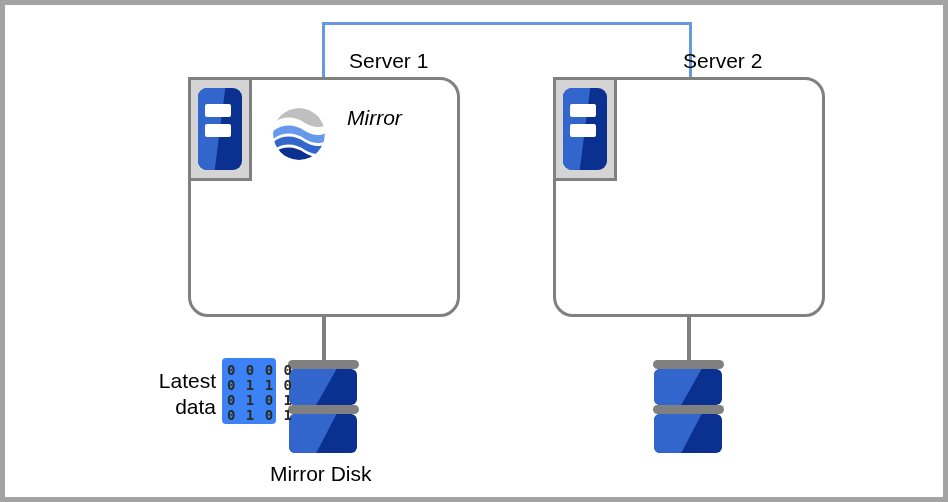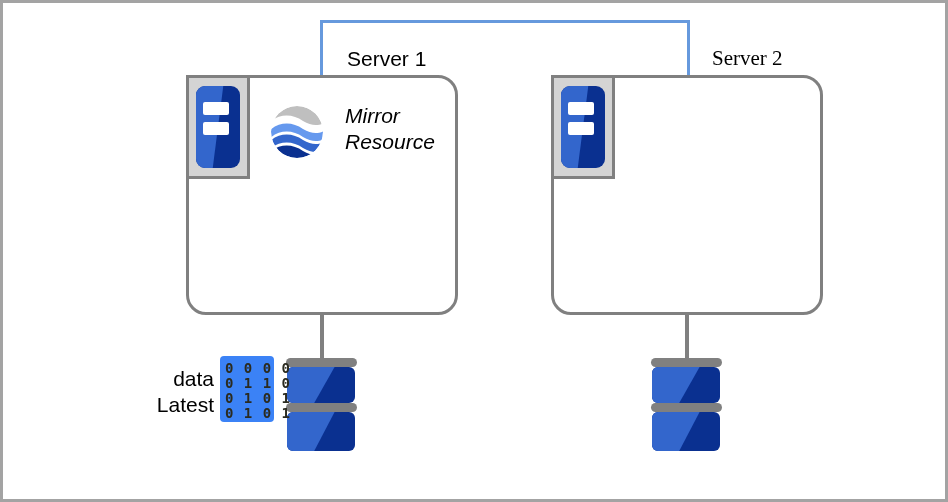--- a/index.html
+++ b/index.html
@@ -9,21 +9,21 @@
   }
   body {
     font-family: "Liberation Sans", sans-serif;
   }
 
   #canvas {
     position: relative;
     width: 948px;
     height: 502px;
     background: #ffffff;
-    border: 3px solid #a3a3a3;
+    border: 5px solid #a3a3a3;
     box-sizing: border-box;
     overflow: hidden;
   }
 
   
   .link-h {
     position: absolute;
     background: #6699DD;
   }
   .link-v {
@@ -195,43 +195,43 @@
         <path d="M-6,21 C6,7 20,7 32,15 C42,21 50,20 58,14 L58,-6 L-6,-6 Z" fill="#BFBFBF"></path>
         <path d="M-6,29 C6,15 20,15 32,23 C42,29 50,28 58,22 L58,30 C50,36 42,37 32,31 C20,23 6,23 -6,37 Z" fill="#6699EE"></path>
         <path d="M-6,40 C6,26 20,26 32,34 C42,40 50,39 58,33 L58,41 C50,47 42,48 32,42 C20,34 6,34 -6,48 Z" fill="#3366CC"></path>
         <path d="M-6,51 C6,37 20,37 32,45 C42,51 50,50 58,44 L58,60 L-6,60 Z" fill="#0A3090"></path>
       </g>
     </svg>
   </div>
 
   <div class="resource-text" style="left:342px; top:100px;">
     <div>Mirror</div>
-    <div>Resource</div>
   </div>
 
   <div class="disk-stem" style="left:317px; top:312px; width:4px; height:45px;"></div>
   <div class="disk-bar" style="left:283px; top:355px; width:71px; height:9px;"></div>
   <div class="disk-block" style="left:284px; top:364px; width:68px; height:36px;"></div>
   <div class="disk-bar" style="left:283px; top:400px; width:71px; height:9px;"></div>
   <div class="disk-block" style="left:284px; top:409px; width:68px; height:39px;"></div>
 
+  <div class="disk-caption" style="left:265px; top:458px;">Mirror Disk</div>
 
   <div class="latest-label" style="left:133px; top:363px; width:78px;">
+    <div>Latest</div>
     <div>data</div>
-    <div>Latest</div>
   </div>
 
   <div class="binary-card" style="left:217px; top:353px; width:54px; height:66px;">
     <div class="binary-row">0 0 0 0</div>
     <div class="binary-row">0 1 1 0</div>
     <div class="binary-row">0 1 0 1</div>
     <div class="binary-row">0 1 0 1</div>
   </div>
 
-  <div class="server-label" style="left:709px; top:45px;font-family:Liberation Serif, serif;">Server 2</div>
+  <div class="server-label" style="left:678px; top:45px;">Server 2</div>
 
   <div class="server-box" style="left:548px; top:72px; width:272px; height:240px;"></div>
 
   <div class="machine-icon" style="left:548px; top:72px; width:64px; height:104px;">
     <div class="machine-body">
       <div class="machine-slot s1"></div>
       <div class="machine-slot s2"></div>
     </div>
   </div>
 

